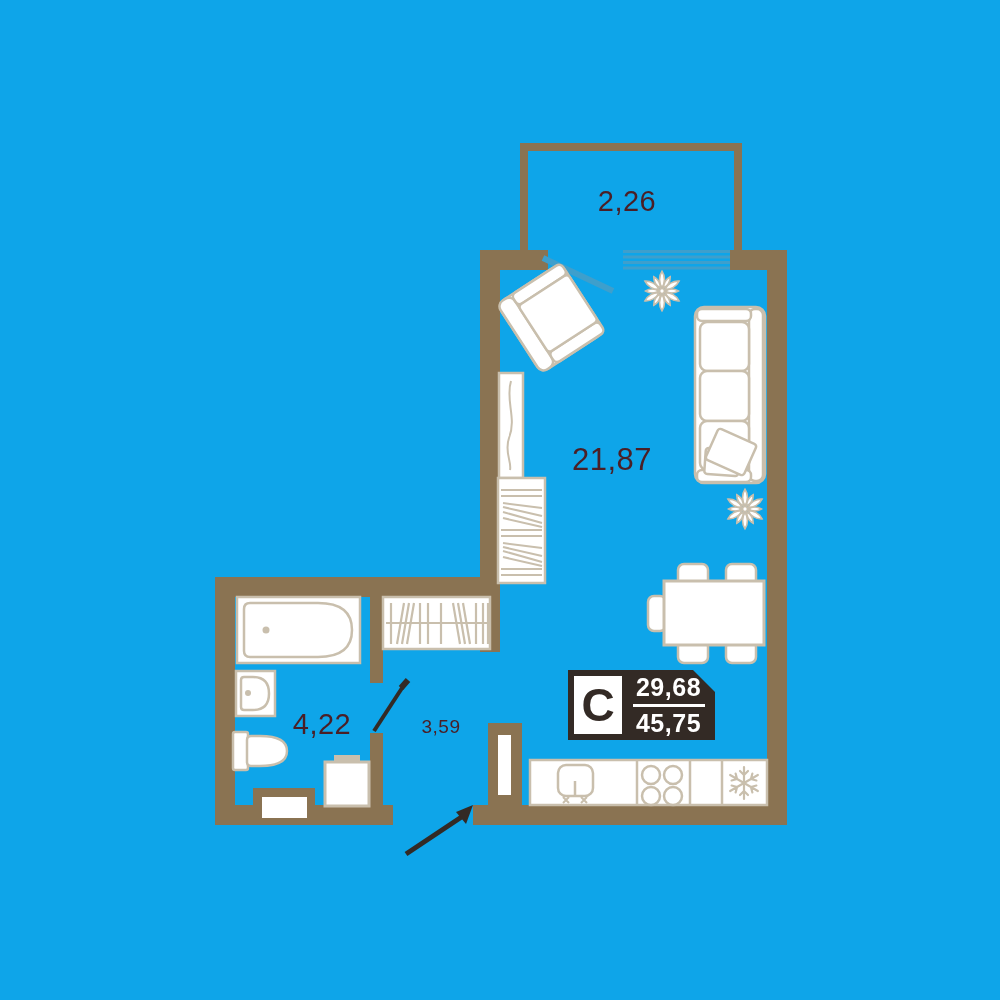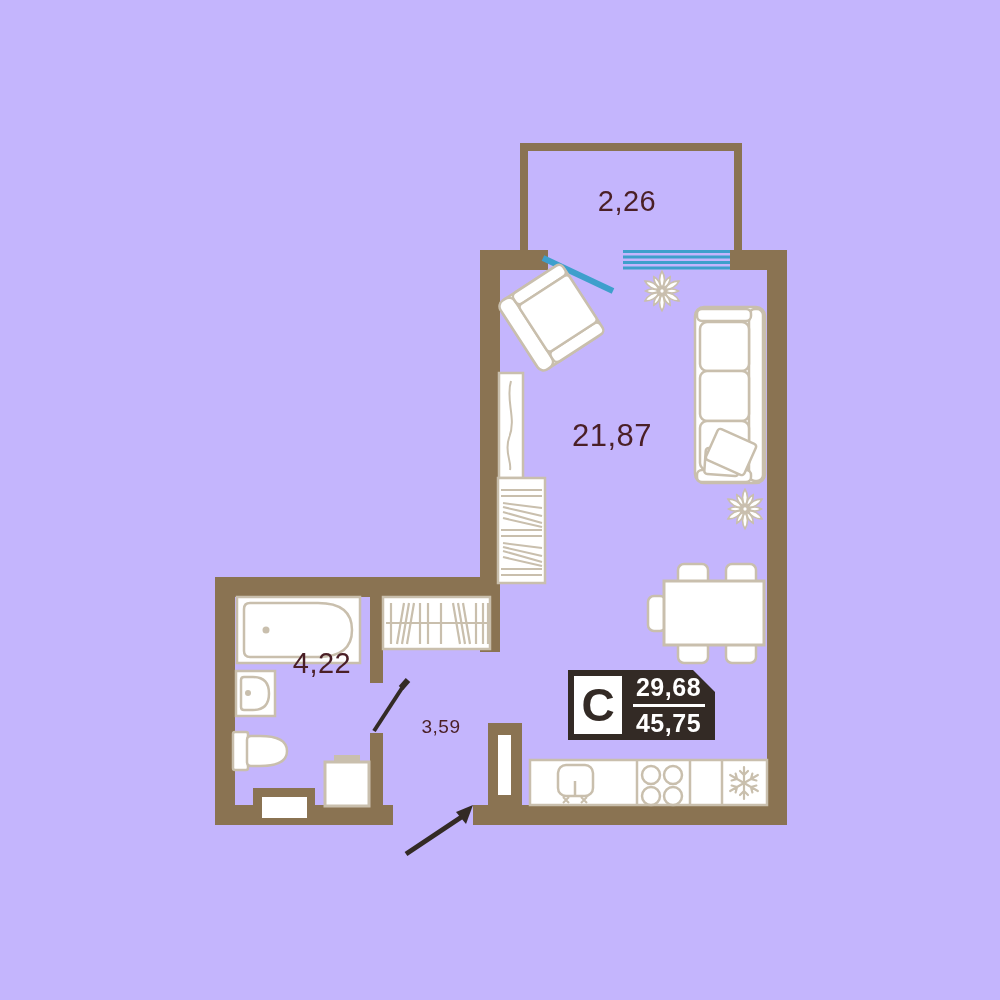--- a/index.html
+++ b/index.html
@@ -1,16 +1,16 @@
 <!DOCTYPE html>
 <html><head>
 <meta charset="utf-8">
 <style>
   html,body{margin:0;padding:0;background:#fff;}
-  .plan{position:relative;width:1000px;height:1000px;background:#c4b5fd;margin:0 auto;
+  .plan{position:relative;width:1000px;height:1000px;background:#0ea5e9;margin:0 auto;
         font-family:"Liberation Sans",sans-serif;overflow:hidden;}
   .plan svg{position:absolute;left:0;top:0;}
   .room-label{position:absolute;transform:translate(-50%,-50%);color:#4a1f26;
         font-weight:400;letter-spacing:.5px;white-space:nowrap;}
   .lbl-balcony{font-size:29px;}
   .lbl-living{font-size:31px;}
   .lbl-bath{font-size:29px;}
   .lbl-hall{font-size:19px;}
   
   .badge{position:absolute;left:568px;top:670px;width:147px;height:70px;background:#332a25;
@@ -212,22 +212,22 @@
       <use href="#snowspoke" transform="translate(744,783) rotate(60)"></use>
       <use href="#snowspoke" transform="translate(744,783) rotate(120)"></use>
       <use href="#snowspoke" transform="translate(744,783) rotate(180)"></use>
       <use href="#snowspoke" transform="translate(744,783) rotate(240)"></use>
       <use href="#snowspoke" transform="translate(744,783) rotate(300)"></use>
     </g>
   </g>
 </svg>
 
   <div class="room-label lbl-balcony" style="left:627px;top:201px;">2,26</div>
-  <div class="room-label lbl-living" style="left:612px;top:436px;">21,87</div>
-  <div class="room-label lbl-bath" style="left:322px;top:663px;">4,22</div>
+  <div class="room-label lbl-living" style="left:612px;top:460px;">21,87</div>
+  <div class="room-label lbl-bath" style="left:322px;top:724px;">4,22</div>
   <div class="room-label lbl-hall" style="left:441px;top:727px;">3,59</div>
 
   <div class="badge">
     <div class="letterbox">
       <span class="letter">С</span>
     </div>
     <div class="nums">
       <span class="num">29,68</span>
       <span class="divider"></span>
       <span class="num">45,75</span>

